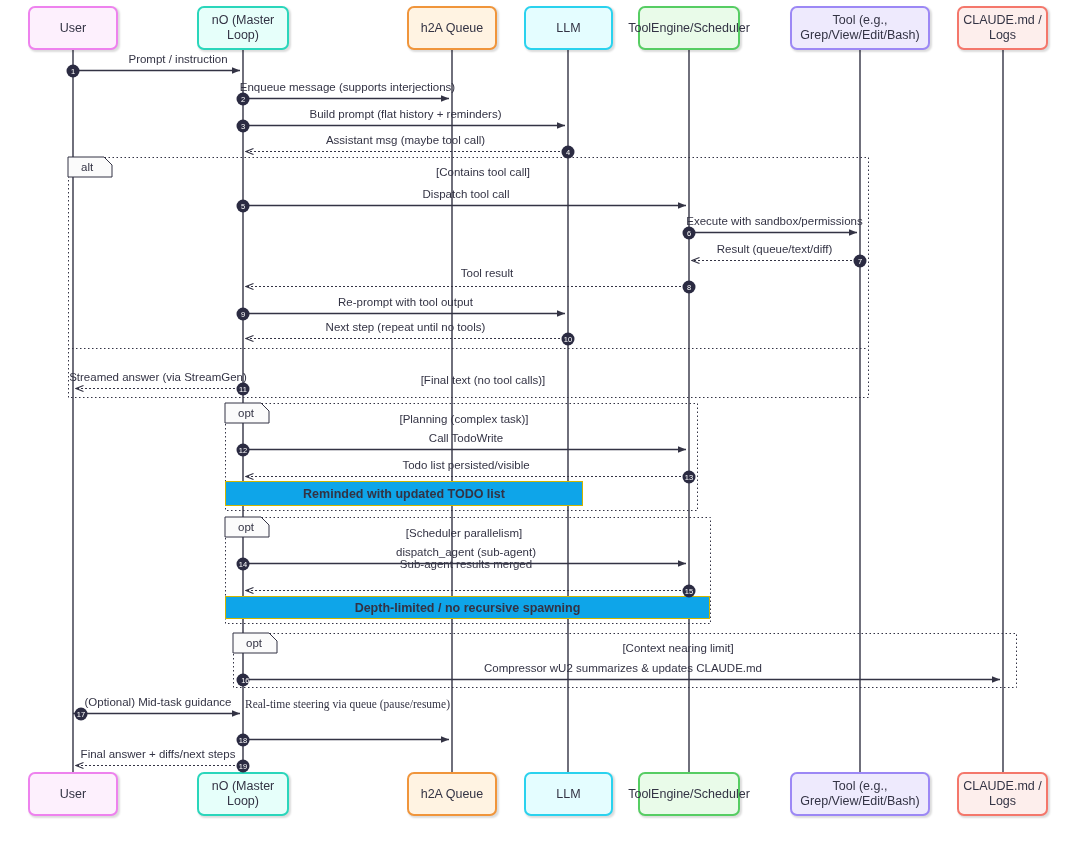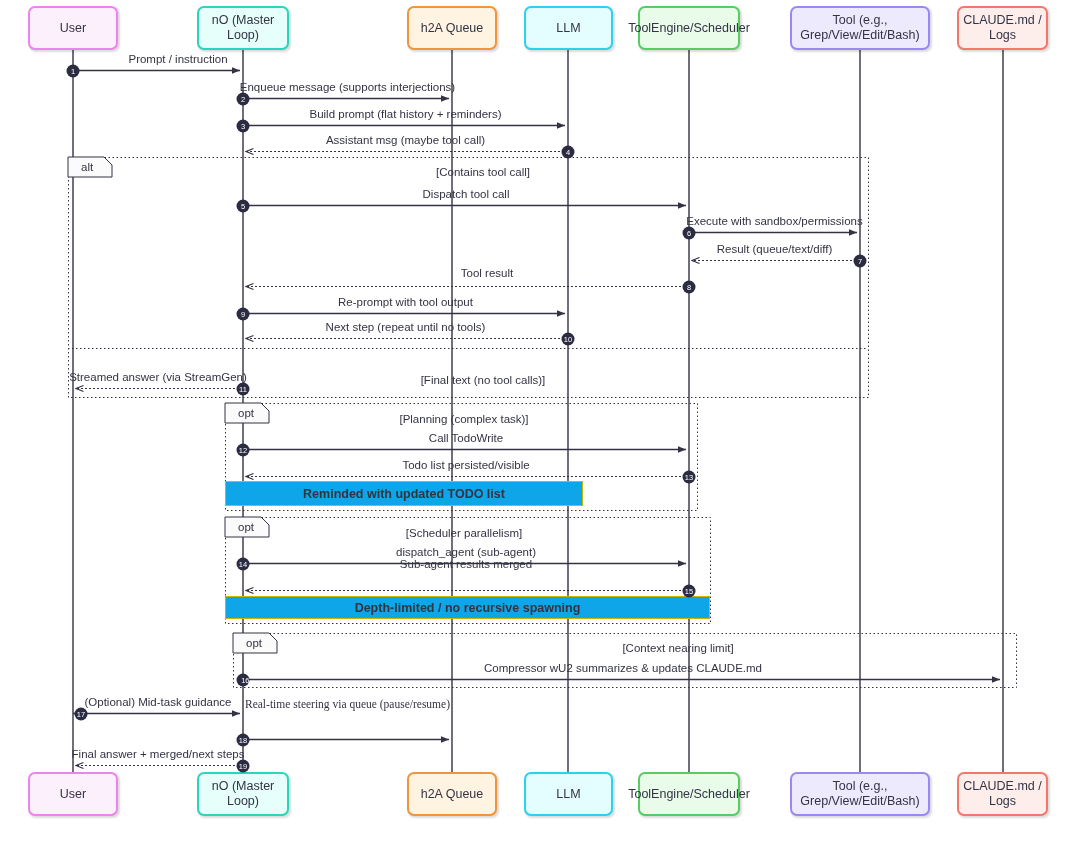--- a/index.html
+++ b/index.html
@@ -213,21 +213,21 @@
       <div class="msg-label" style="left: 405.5px; top: 296px; text-align: center;">Re-prompt with tool output</div>
       <div class="msg-label" style="left: 405.5px; top: 321px;">Next step (repeat until no tools)</div>
       <div class="msg-label" style="left: 158px; top: 371px;">Streamed answer (via StreamGen)</div>
       <div class="msg-label" style="left: 466px; top: 432px;">Call TodoWrite</div>
       <div class="msg-label" style="left: 466px; top: 459px;">Todo list persisted/visible</div>
       <div class="msg-label" style="left: 466px; top: 546px;">dispatch_agent (sub-agent)</div>
       <div class="msg-label" style="left: 466px; top: 558px;">Sub-agent results merged</div>
       <div class="msg-label" style="left: 623px; top: 662px;">Compressor wU2 summarizes &amp; updates CLAUDE.md</div>
       <div class="msg-label" style="left: 158px; top: 696px;">(Optional) Mid-task guidance</div>
       <div class="msg-label" style="left: 347.5px; top: 698px; font-family: Liberation Serif, serif;">Real-time steering via queue (pause/resume)</div>
-      <div class="msg-label" style="left: 158px; top: 748px;">Final answer + merged/next steps</div>
+      <div class="msg-label" style="left: 158px; top: 748px;">Final answer + diffs/next steps</div>
     </div>
   <div id="note-boxes">
       <div class="note-box" style="left: 225px; top: 481px; width: 358px; height: 25px;">
         <span>Reminded with updated TODO list</span>
       </div>
       <div class="note-box" style="left: 225px; top: 596px; width: 485px; height: 23px;">
         <span>Depth-limited / no recursive spawning</span>
       </div>
     </div>
   <div id="seq-numbers">

